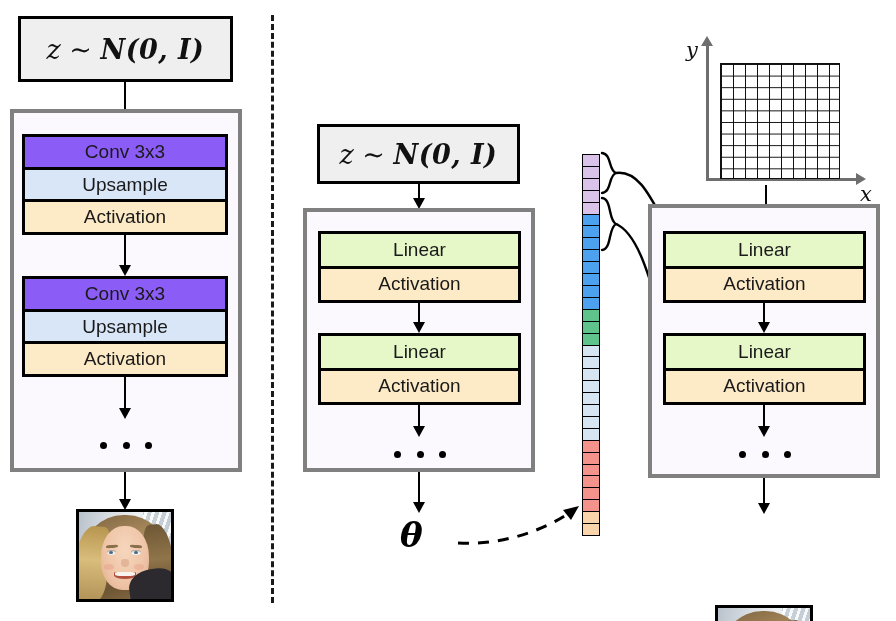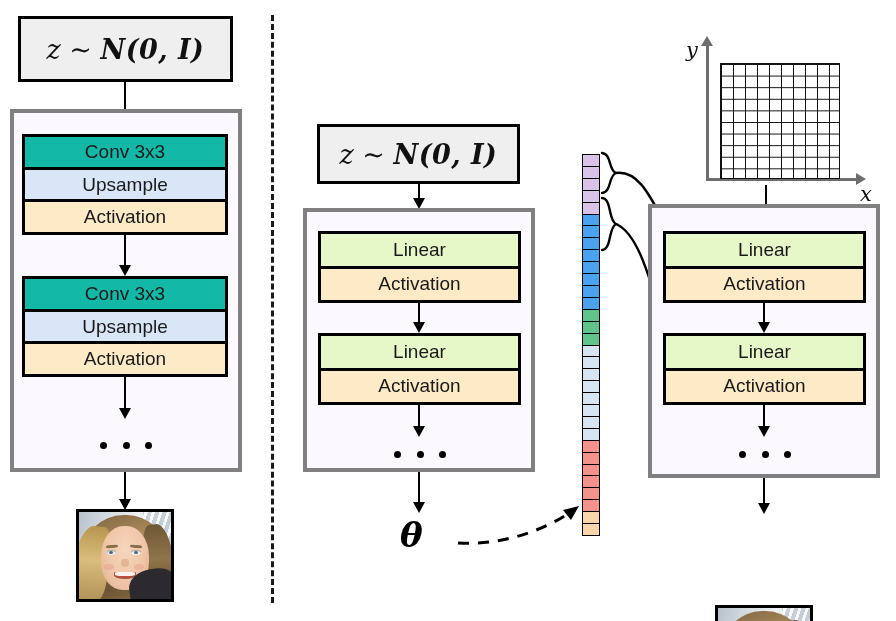--- a/index.html
+++ b/index.html
@@ -53,21 +53,21 @@
     flex: 1 1 auto;
     display: flex;
     align-items: center;
     justify-content: center;
     font-family: "Liberation Sans", sans-serif;
     font-size: 19px;
     color: #1a1a1a;
     box-sizing: border-box;
   }
   .layer + .layer { border-top: 3px solid #000; }
-  .lay-conv   { background: #14b8a6; }
+  .lay-conv   { background: #8b5cf6; }
   .lay-up     { background: #d9e6f7; }
   .lay-act    { background: #fdeac6; }
   .lay-linear { background: #e6f7c8; }
 
   
   .arrow-line {
     background: #000;
     width: 2px;
   }
   .arrow-head {

